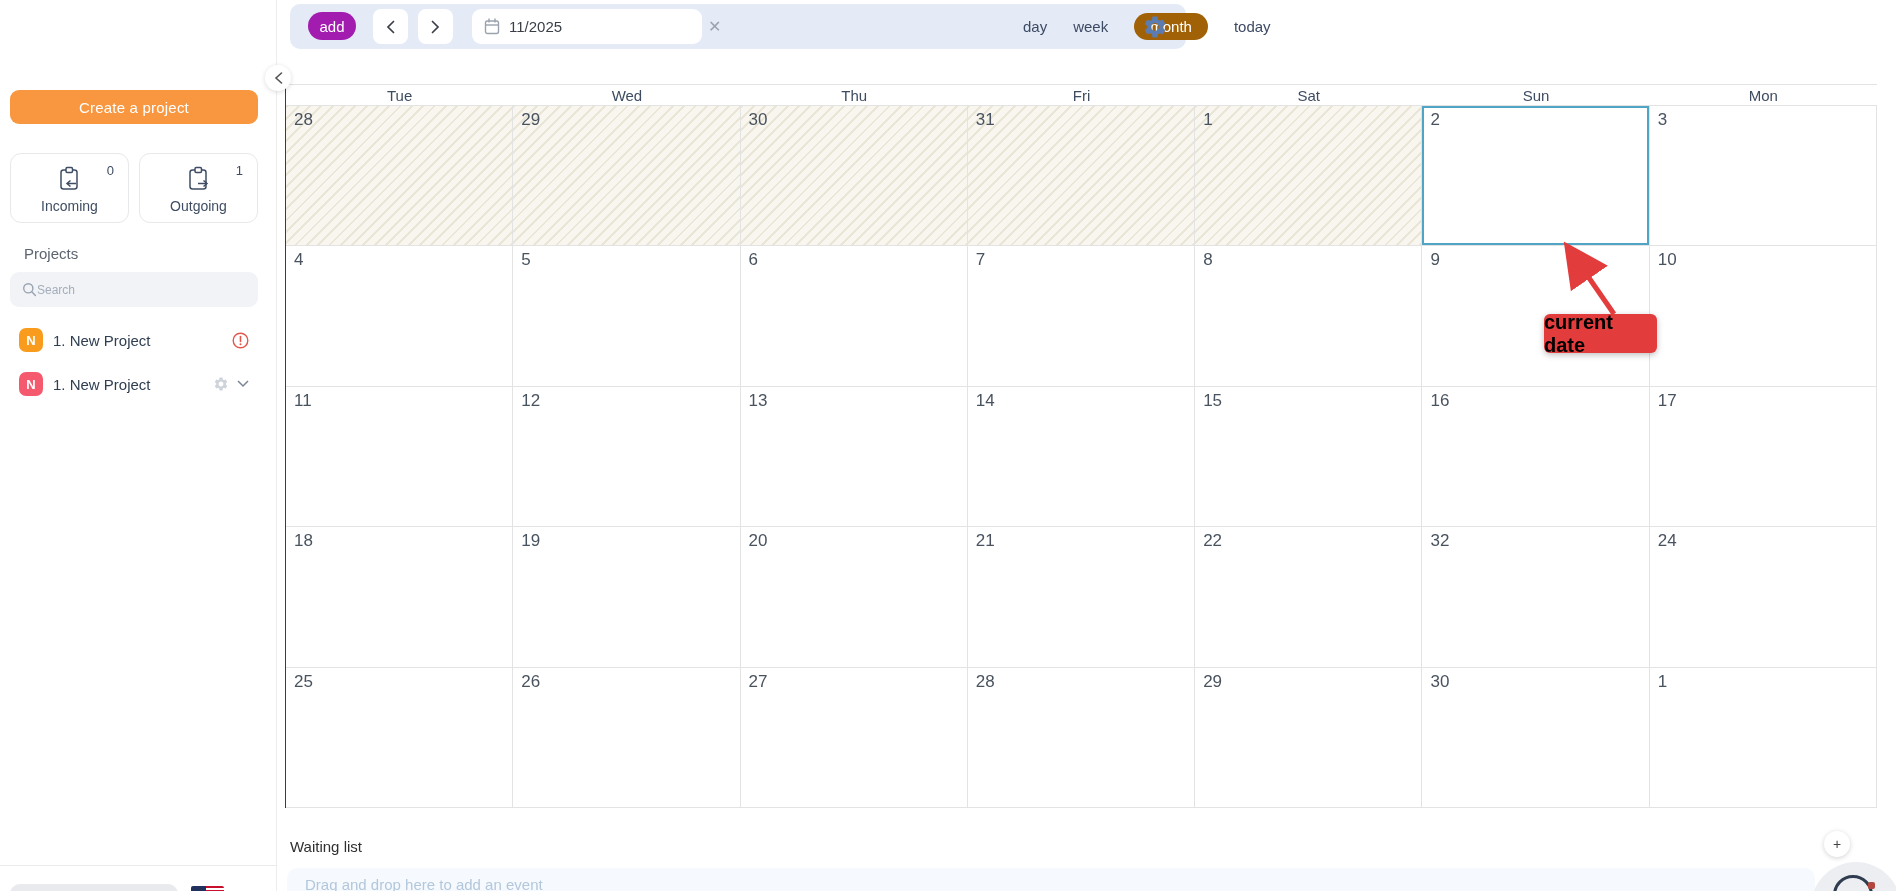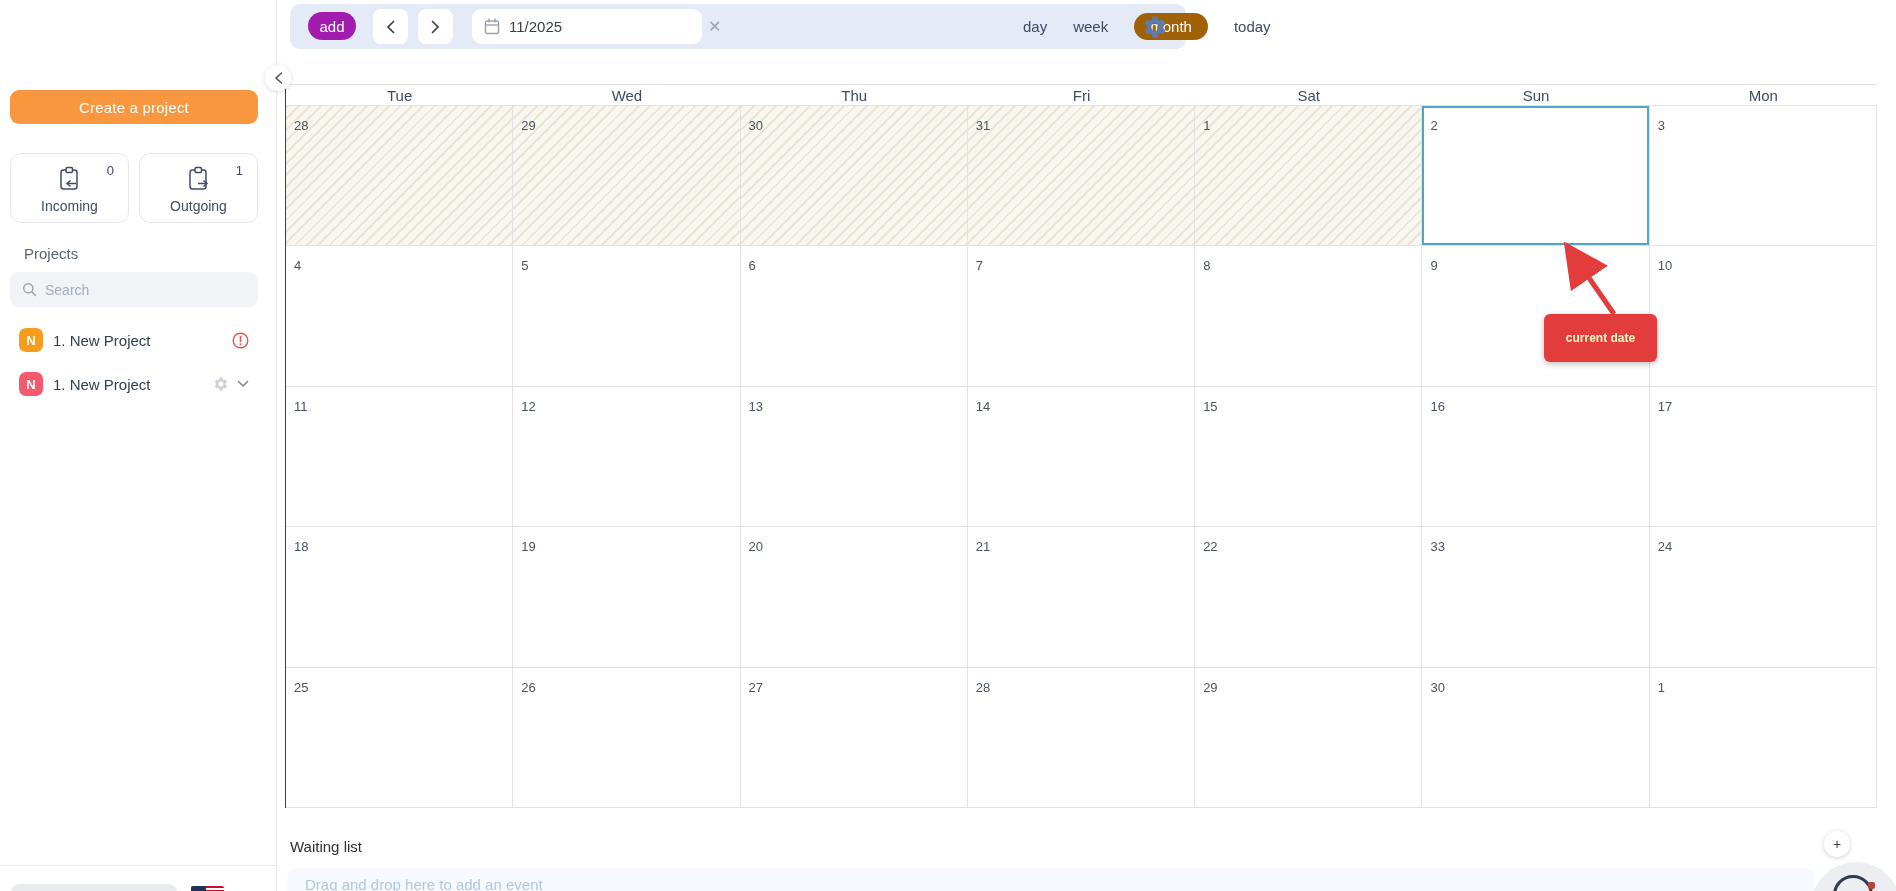--- a/index.html
+++ b/index.html
@@ -16,21 +16,21 @@
   .sidebar { position:absolute; left:0; top:0; width:277px; height:891px; background:#fff; border-right:1px solid #ededed; }
   .cal-select { position:absolute; left:10px; top:27px; width:248px; height:38px; border:1px solid #dcdee2; border-radius:10px; background:#fff; display:flex; align-items:center; padding:0 14px; cursor:pointer; }
   .cal-select .val { font-size:15px; color:#3a3f47; flex:1; }
   .create-btn { position:absolute; left:10px; top:90px; width:248px; height:34px; border:none; border-radius:9px; background:#f8973f; color:#fff; font-size:15px; font-family:inherit; cursor:pointer; letter-spacing:.2px; }
   .cards { position:absolute; left:10px; top:153px; width:248px; display:flex; gap:10px; }
   .inbox-card { position:relative; width:119px; height:70px; background:#fff; border:1px solid #e7e8ea; border-radius:11px; display:flex; flex-direction:column; align-items:center; padding-top:12px; cursor:pointer; }
   .inbox-card .cnt { position:absolute; right:14px; top:9px; font-size:13px; color:#3f4d63; }
   .inbox-card .lbl { font-size:14px; color:#3f4d63; margin-top:5px; }
   .projects-label { position:absolute; left:24px; top:245px; font-size:15px; color:#5c6470; }
   .search-box { position:absolute; left:10px; top:272px; width:248px; height:35px; background:#f1f3f7; border-radius:9px; display:flex; align-items:center; padding:0 12px; }
-  .search-box input { border:none; outline:none; background:transparent; font-size:14px; font-family:inherit; color:#3a3f47; margin-left:8px; width:180px; }
+  .search-box input { border:none; outline:none; background:transparent; font-size:12px; font-family:inherit; color:#3a3f47; width:180px; }
   .search-box input::placeholder { color:#a4adba; }
   .proj-list { position:absolute; left:0; top:318px; width:277px; }
   .proj-row { position:relative; height:44px; display:flex; align-items:center; padding-left:19px; cursor:pointer; }
   .proj-avatar { width:24px; height:24px; border-radius:7px; color:#fff; font-size:13px; font-weight:bold; display:flex; align-items:center; justify-content:center; }
   .proj-name { margin-left:10px; font-size:15px; color:#2f3e50; }
   .proj-trail { position:absolute; right:28px; display:flex; align-items:center; gap:8px; }
   .sidebar-bottom-line { position:absolute; left:0; top:865px; width:277px; height:1px; background:#eaeaea; }
   .bottom-pill { position:absolute; left:10px; top:884px; width:168px; height:20px; border-radius:10px; background:#e9eaed; }
   .bottom-flag { position:absolute; left:191px; top:886px; width:33px; height:12px; border-radius:2px; overflow:hidden; display:flex; }
   .bottom-flag .f1 { width:45%; background:#20315e; }
@@ -49,26 +49,26 @@
   .view-btn { font-size:15px; color:#3d4a63; cursor:pointer; }
   .view-btn.active { background:#a16207; color:#fff; border-radius:14px; padding:5px 16px; }
   .gear-btn { position:absolute; left:852px; top:10px; width:26px; height:26px; cursor:pointer; }
 
   
   .grid-wrap { position:absolute; left:285px; top:84px; width:1592px; border-top:1px solid #e3e3e3; border-left:1px solid #0c4a6e; }
   .day-head-row { display:grid; grid-template-columns:repeat(7,1fr); height:21px; border-bottom:1px solid #e3e3e3; }
   .day-head { display:flex; align-items:center; justify-content:center; font-size:15px; color:#3e4c61; }
   .cells { display:grid; grid-template-columns:repeat(7,1fr); grid-auto-rows:140.4px; }
   .cell { position:relative; border-right:1px solid #e3e3e3; border-bottom:1px solid #e3e3e3; background:#fff; cursor:pointer; }
-  .cell .daynum { position:absolute; left:8px; top:12px; font-size:13px; color:#49535f; }
+  .cell .daynum { position:absolute; left:8px; top:4px; font-size:17px; color:#49535f; }
   .cell.past { background:#f8f6ee; background-image:repeating-linear-gradient(135deg, #e9e6d7 0 2px, rgba(0,0,0,0) 2px 8px); }
   .cell.current { box-shadow: inset 0 0 0 2px #50a5c6; z-index:2; }
 
   
-  .anno-badge { position:absolute; left:1544px; top:314px; width:113px; height:48px; background:#e23c3c; border-radius:6px; box-shadow:0 2px 6px rgba(0,0,0,.25); color:#fef9c3; font-size:12px; font-weight:bold; display:flex; align-items:center; justify-content:center; z-index:6; }
+  .anno-badge { position:absolute; left:1544px; top:314px; width:113px; height:39px; background:#e23c3c; border-radius:6px; box-shadow:0 2px 6px rgba(0,0,0,.25); color:#000000; font-size:20px; font-weight:bold; display:flex; align-items:center; justify-content:center; z-index:6; }
   .anno-arrow { position:absolute; left:1548px; top:240px; z-index:6; pointer-events:none; }
 
   
   .wl-title { position:absolute; left:290px; top:838px; font-size:15px; color:#2f2f2f; }
   .wl-add { position:absolute; left:1824px; top:831px; width:26px; height:26px; border-radius:50%; border:none; background:#fff; box-shadow:0 1px 5px rgba(0,0,0,.18); color:#444; font-size:14px; cursor:pointer; line-height:1; }
   .dropzone { position:absolute; left:287px; top:868px; width:1528px; height:40px; background:#f6fafe; border-radius:10px; }
   .dropzone span { position:absolute; left:18px; top:8px; font-size:15px; color:#b3c7dc; }
   .support-bubble { position:absolute; left:1811px; top:862px; width:90px; height:90px; border-radius:50%; background:#eceef1; cursor:pointer; z-index:7; }
   .support-icon { position:absolute; left:22px; top:13px; width:40px; height:40px; border-radius:50%; border:3px solid #2f3b4f; }
   .support-dot { position:absolute; left:57px; top:20px; width:7px; height:7px; border-radius:2px; background:#b3473e; }
@@ -291,21 +291,21 @@
       <div class="cell">
         <span class="daynum">20</span>
       </div>
       <div class="cell">
         <span class="daynum">21</span>
       </div>
       <div class="cell">
         <span class="daynum">22</span>
       </div>
       <div class="cell">
-        <span class="daynum">33</span>
+        <span class="daynum">32</span>
       </div>
       <div class="cell">
         <span class="daynum">24</span>
       </div>
       <div class="cell">
         <span class="daynum">25</span>
       </div>
       <div class="cell">
         <span class="daynum">26</span>
       </div>

